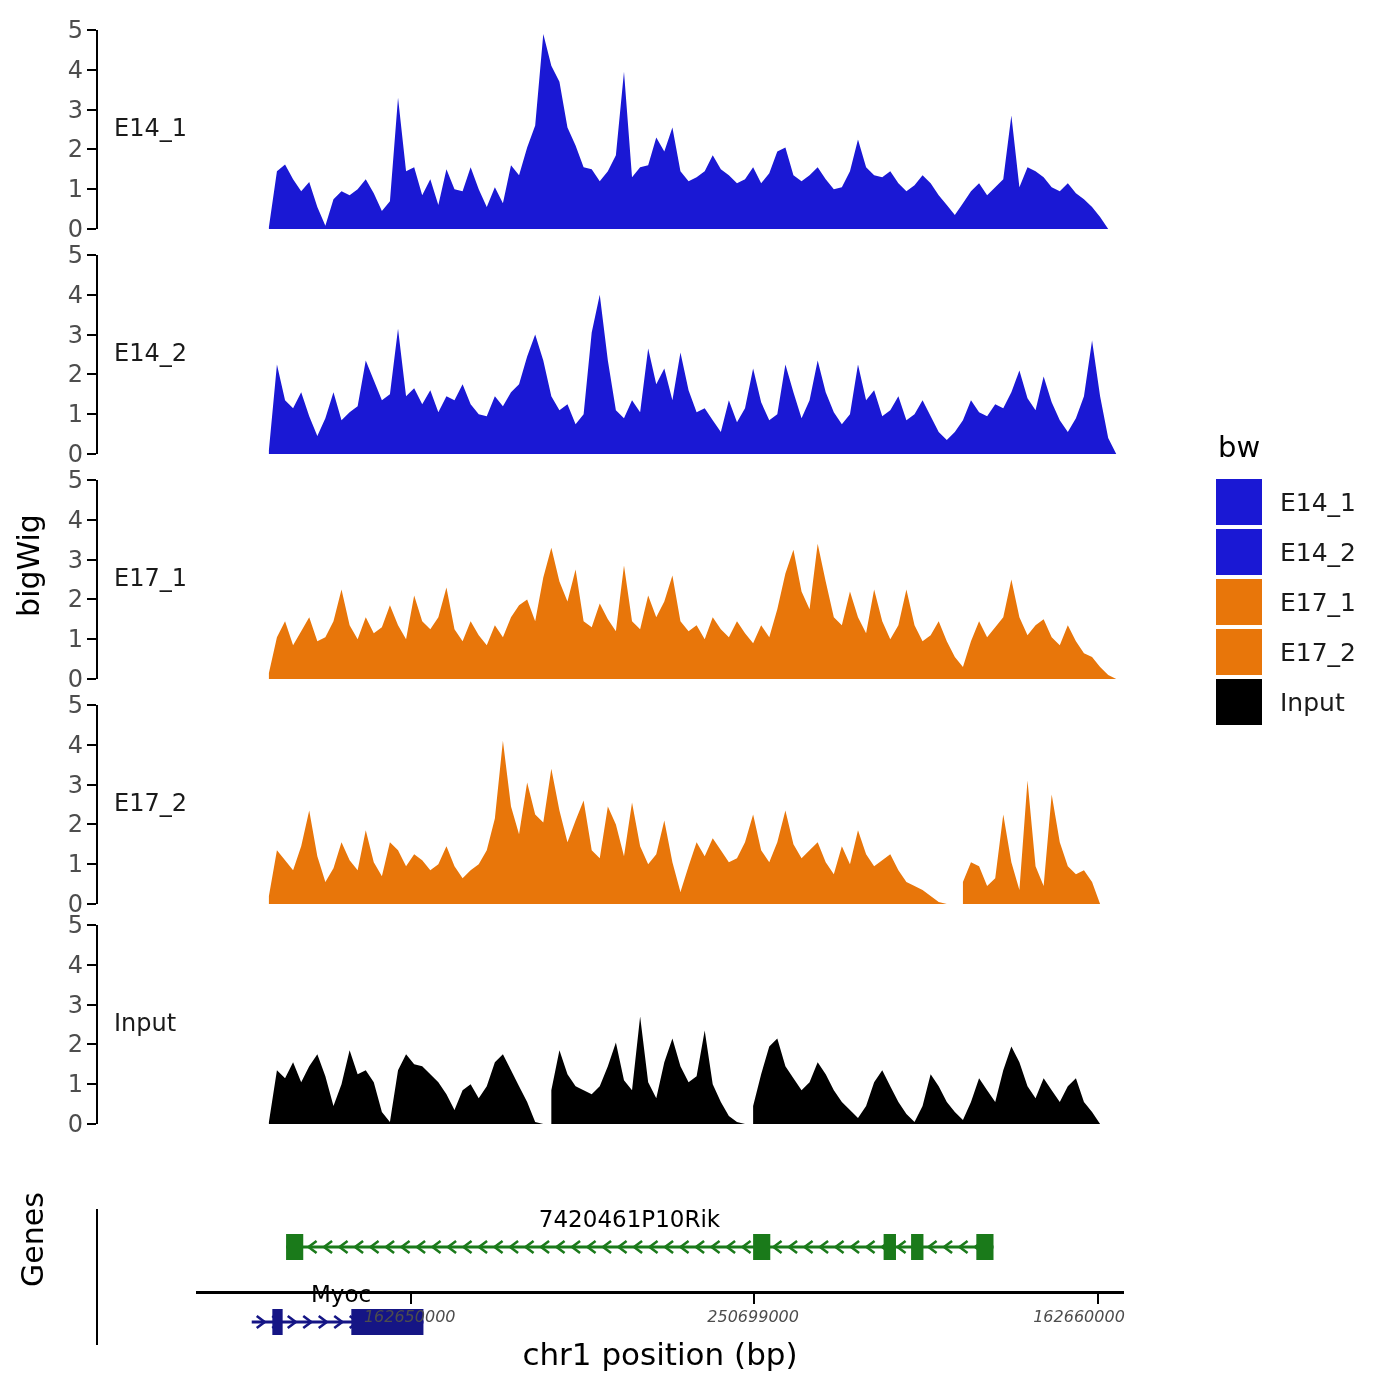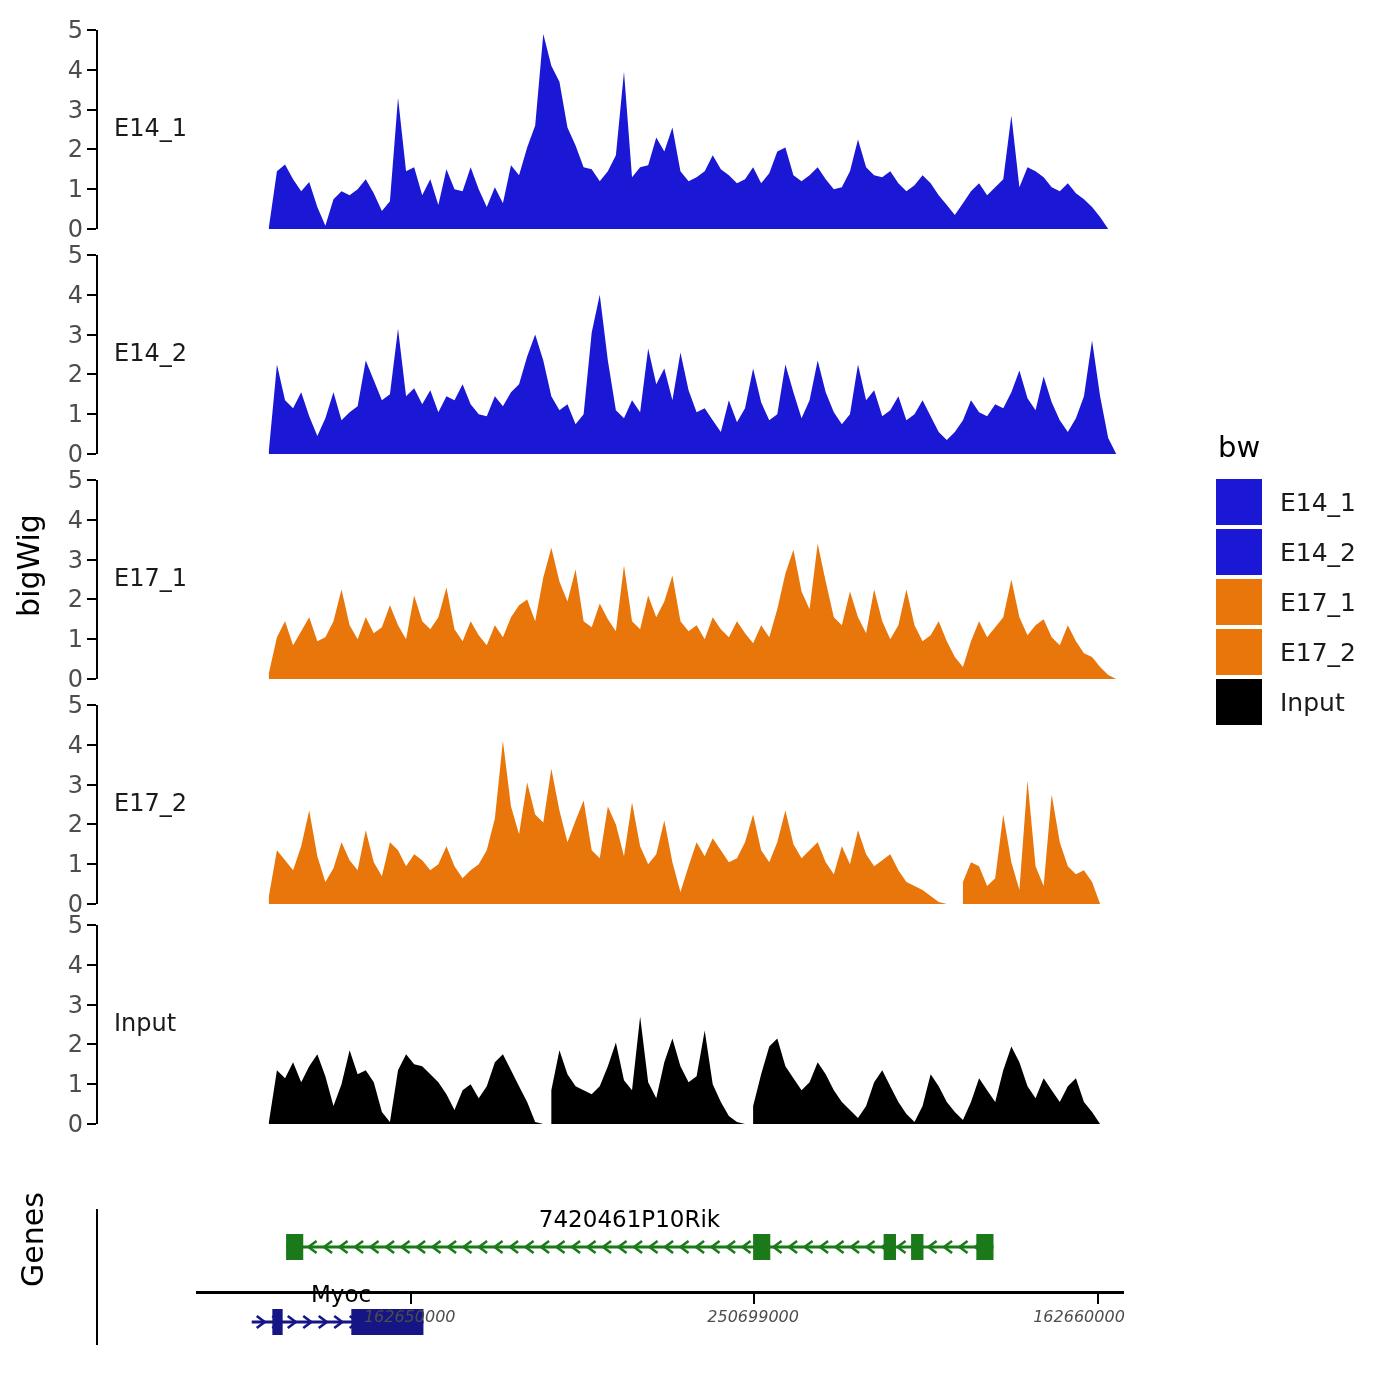--- a/index.html
+++ b/index.html
@@ -230,20 +230,21 @@
   </div>
 
   <div class="xaxis" id="xaxis">
       <div class="xtick" style="left: 213.705px;"></div>
       <div class="xticklab" style="left: 213.705px;">162650000</div>
       <div class="xtick" style="left: 557.116px;"></div>
       <div class="xticklab" style="left: 557.116px;">250699000</div>
       <div class="xtick" style="left: 900.527px;"></div>
       <div class="xticklab" style="left: 875px; margin-left: 8px;">162660000</div>
     </div>
+  <div class="xtitle">chr1 position (bp)</div>
 
   <div class="legend">
     <div class="legend-title">bw</div>
     <div id="legend-items">
         <div class="legend-row">
           <div class="swatch" style="background: rgb(26, 24, 212);"></div>
           <div class="legend-text">E14_1</div>
         </div>
         <div class="legend-row">
           <div class="swatch" style="background: rgb(26, 24, 212);"></div>

